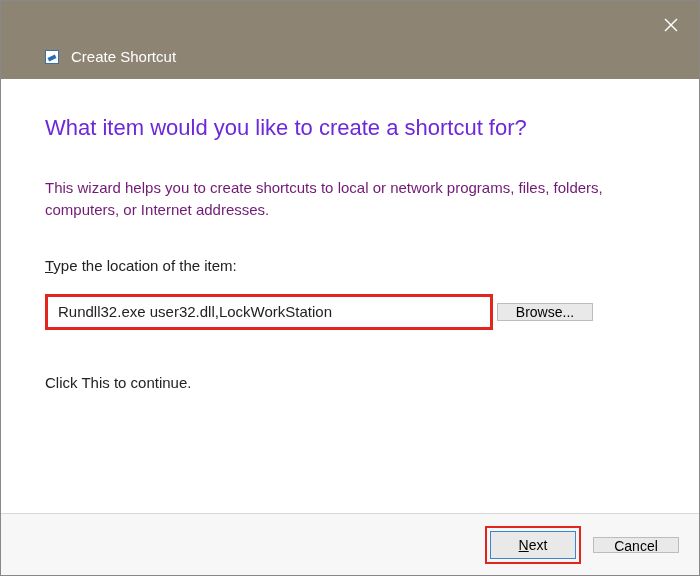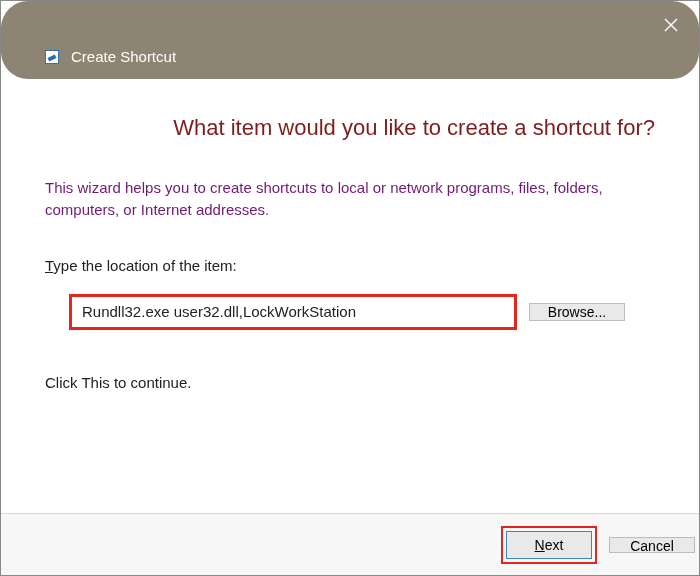--- a/index.html
+++ b/index.html
@@ -1,32 +1,32 @@
 <!DOCTYPE html>
 <html><head>
   <meta charset="utf-8">
   <style>
     * { margin:0; padding:0; box-sizing:border-box; }
     body { width:700px; height:576px; font-family:"Segoe UI",Tahoma,sans-serif; background:#fff; overflow:hidden; border:1px solid #888; }
-    .titlebar { height:78px; background:#8e8473; position:relative;border-radius:27px; }
+    .titlebar { height:78px; background:#8e8473; position:relative; }
     .close-btn { position:absolute; top:8px; right:12px; width:32px; height:32px; display:flex; align-items:center; justify-content:center; cursor:pointer; }
     .crumb { position:absolute; left:44px; top:47px; display:flex; align-items:center; gap:12px; }
     .small-icon { width:14px; height:14px; background:#fff; border:1px solid #3b6fa7; position:relative; }
     .small-icon:after { content:""; position:absolute; left:2px; top:5px; width:8px; height:4px; background:#2a6db3; transform:rotate(-25deg); }
     .crumb-text { color:#fff; font-size:15px; }
     .content { padding:36px 44px 0 44px; }
-    h1 { font-size:22px; font-weight:400; color:#7f1d1d; margin-bottom:36px;text-align:right; }
+    h1 { font-size:22px; font-weight:400; color:#6d28d9; margin-bottom:36px; }
     .para { font-size:15px; color:#701a75; line-height:1.45; margin-bottom:36px; max-width:560px; }
     .field-label { font-size:15px; color:#222; margin-bottom:20px; }
     .underline { text-decoration:underline; }
-    .input-row { display:flex; gap:12px; align-items:center; margin-bottom:44px;margin-left:24px; }
+    .input-row { display:flex; gap:4px; align-items:center; margin-bottom:44px; }
     .path-input { flex:0 0 448px; height:36px; padding:0 10px; font-size:15px; font-family:inherit; border:3px solid #e2261d; background:#fff; color:#222; outline:none; }
     .browse-btn { width:96px; height:18px; background:#e9e9e9; border:1px solid #bcbcbc; font-size:14px; font-family:inherit; cursor:pointer; }
     .continue { font-size:15px; color:#222; }
-    .footer { position:absolute; left:1px; right:1px; bottom:1px; height:62px; border-top:1px solid #d8d8d8; background:#f7f7f7; display:flex; align-items:center; justify-content:flex-end; padding-right:4px; gap:12px; }
+    .footer { position:absolute; left:1px; right:1px; bottom:1px; height:62px; border-top:1px solid #d8d8d8; background:#f7f7f7; display:flex; align-items:center; justify-content:flex-end; padding-right:20px; gap:12px; }
     .next-wrap { padding:3px; border:2px solid #e2261d; }
     .next-btn { width:86px; height:28px; background:#e9e9e9; border:1px solid #3a86c8; font-size:14px; font-family:inherit; cursor:pointer; }
     .cancel-btn { width:86px; height:16px; background:#e9e9e9; border:1px solid #bcbcbc; font-size:14px; font-family:inherit; cursor:pointer; }
   </style>
 </head>
 <body>
 
 <div class="titlebar">
   <div class="close-btn">
     <svg width="14" height="14" viewBox="0 0 14 14">

